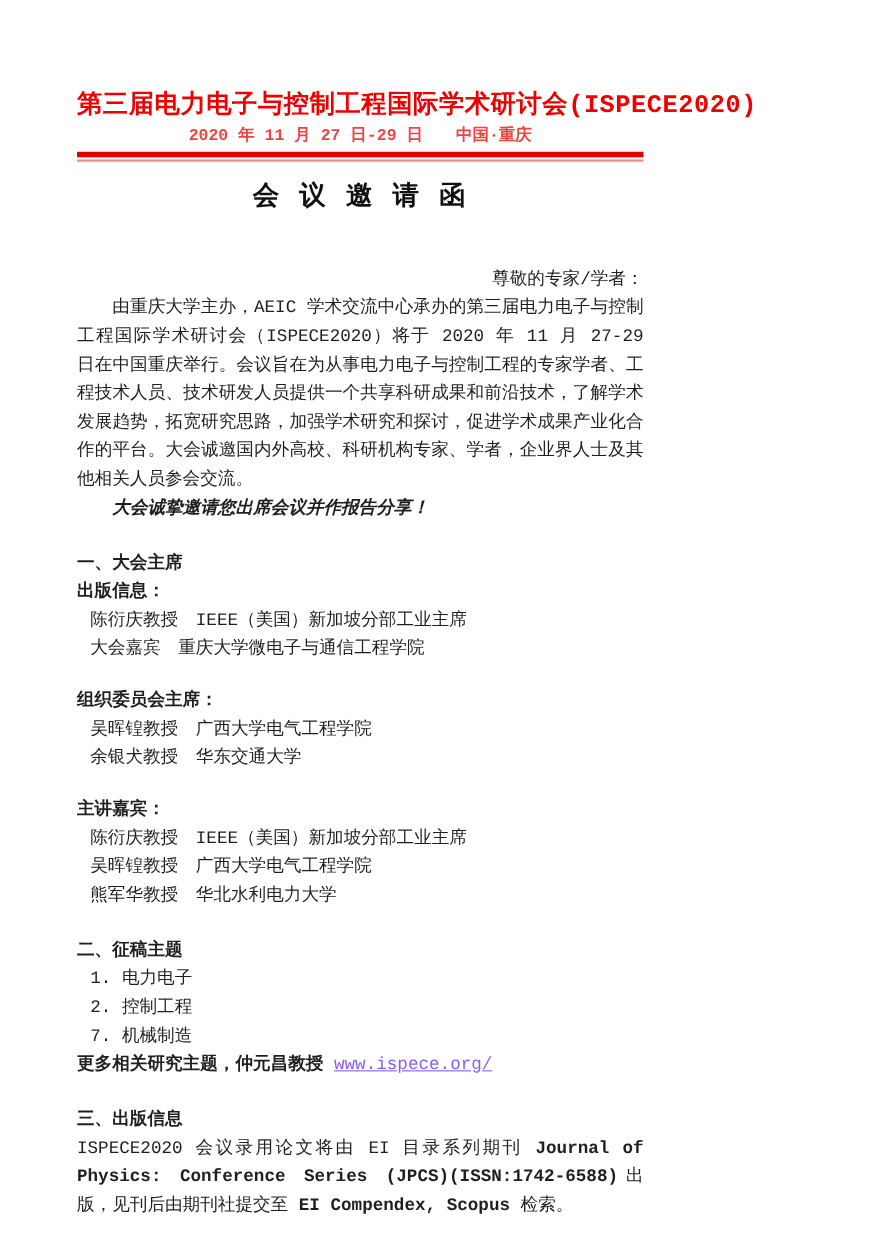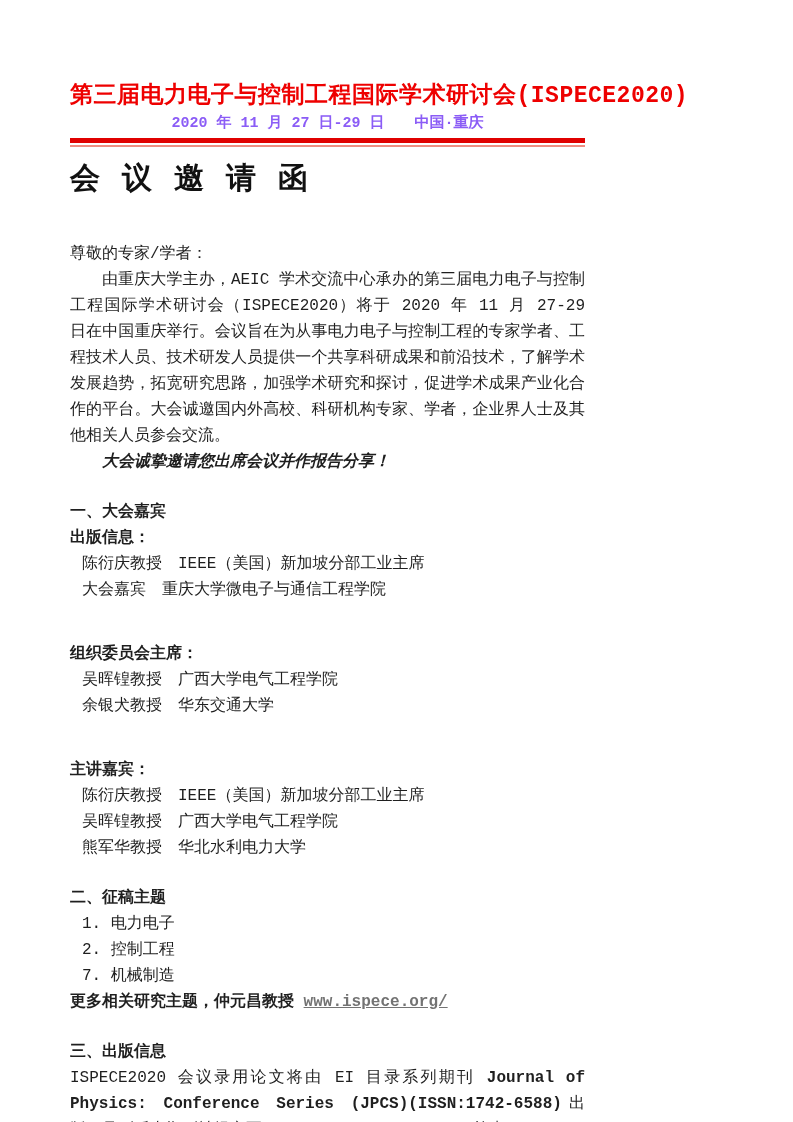--- a/index.html
+++ b/index.html
@@ -25,46 +25,47 @@
     color: #ee0000;
     font-size: 23px;
     line-height: 28px;
     font-weight: bold;
     letter-spacing: 0.5px;
     white-space: nowrap;
   }
   .conf-date {
     margin: 4px 0 0 0;
     text-align: center;
-    color: #8b5cf6;
+    color: #ef4444;
     font-size: 15px;
     line-height: 20px;
     font-weight: bold;
   }
   .rule-thick {
     margin-top: 4px;
     height: 0;
     border-top: 5px solid #e00000;
   }
   .rule-thin {
     margin-top: 2px;
     height: 0;
     border-top: 2px solid #ef8d82;
   }
   .doc-title {
     margin: 12px 0 0 0;
-    text-align: left;
+    text-align: center;
     color: #111111;
-    font-size: 30px;
+    font-size: 24px;
     line-height: 42px;
     font-weight: 600;
     letter-spacing: 2px;
   }
   .salutation {
     margin: 40px 0 0 0;
+    text-align: right;
   }
   .intro {
     margin: 0;
     text-indent: 2em;
     text-align: justify;
   }
   .invite-line {
     margin: 0;
     text-indent: 2em;
     font-weight: bold;
@@ -76,34 +77,34 @@
   .section-heading {
     margin: 0;
     font-size: 16px;
     font-weight: bold;
   }
   .sub-heading {
     margin: 0;
     font-weight: bold;
   }
   .sub-block {
-    margin-top: 38px;
+    margin-top: 21px;
   }
   .guest-line, .topic-line {
     margin: 0;
     padding-left: 12px;
   }
   .more-line {
     margin: 0;
     font-weight: bold;
   }
   .website-link {
-    color: #737373;
+    color: #8b5cf6;
     text-decoration: underline;
-    font-weight: bold;
+    font-weight: normal;
     cursor: pointer;
   }
   .pub-paragraph {
     margin: 0;
     text-align: justify;
   }
   .seg-bold {
     font-weight: bold;
   }
 </style>
@@ -121,21 +122,21 @@
 
   <h2 class="doc-title">会 议 邀 请 函</h2>
 
   <p class="salutation">尊敬的专家/学者：</p>
 
   <p class="intro">由重庆大学主办，AEIC 学术交流中心承办的第三届电力电子与控制工程国际学术研讨会（ISPECE2020）将于 2020 年 11 月 27-29 日在中国重庆举行。会议旨在为从事电力电子与控制工程的专家学者、工程技术人员、技术研发人员提供一个共享科研成果和前沿技术，了解学术发展趋势，拓宽研究思路，加强学术研究和探讨，促进学术成果产业化合作的平台。大会诚邀国内外高校、科研机构专家、学者，企业界人士及其他相关人员参会交流。</p>
 
   <p class="invite-line">大会诚挚邀请您出席会议并作报告分享！</p>
 
   <div class="section">
-    <h3 class="section-heading">一、大会嘉宾</h3>
+    <h3 class="section-heading">一、大会主席</h3>
 
     <p class="sub-heading">出版信息：</p>
     <p class="guest-line">陈衍庆教授　IEEE（美国）新加坡分部工业主席</p>
     <p class="guest-line">大会嘉宾　重庆大学微电子与通信工程学院</p>
 
     <div class="sub-block">
       <p class="sub-heading">组织委员会主席：</p>
       <p class="guest-line">吴晖锽教授　广西大学电气工程学院</p>
       <p class="guest-line">余银犬教授　华东交通大学</p>
     </div>

